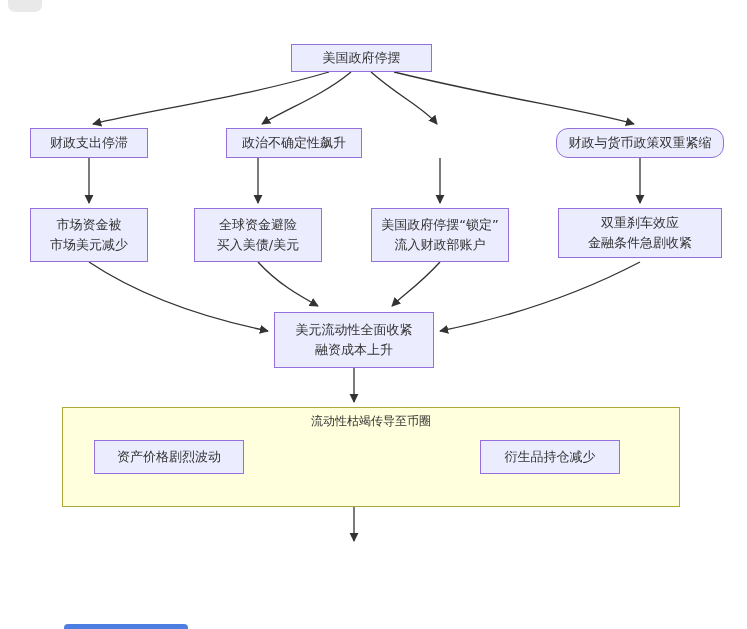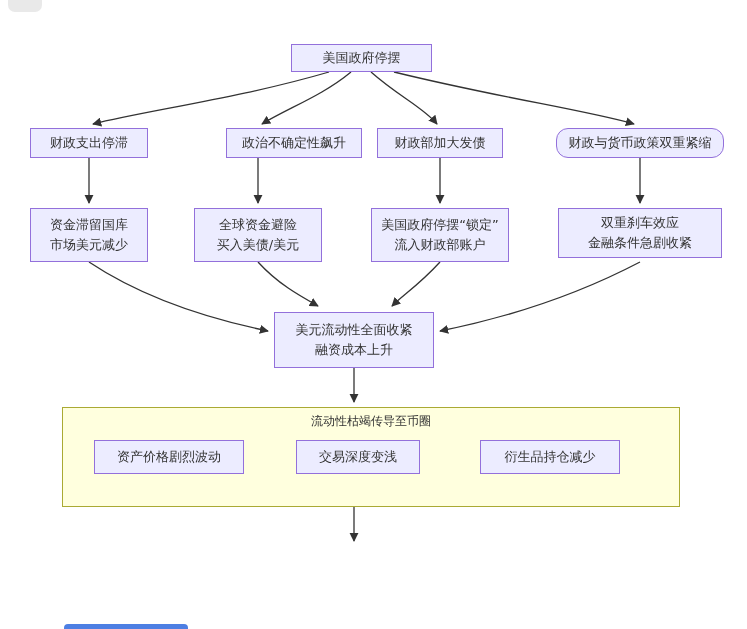--- a/index.html
+++ b/index.html
@@ -90,38 +90,36 @@
       <path d="M421,457 L475,457" marker-end="url(#arrow)"></path>
 
       <path d="M354,507 L354,541" marker-end="url(#arrow)"></path>
     </g>
   </svg>
 
   <div class="node" style="left:291px;top:44px;width:141px;height:28px;">美国政府停摆</div>
 
   <div class="node" style="left:30px;top:128px;width:118px;height:30px;">财政支出停滞</div>
   <div class="node" style="left:190px;top:128px;width:136px;height:30px;margin-left:36px;">政治不确定性飙升</div>
-  <div class="node" style="left:377px;top:128px;width:126px;height:30px;">财政部加大发债</div>
   <div class="node" style="left:556px;top:128px;width:168px;height:30px;border-radius:12px;">财政与货币政策双重紧缩</div>
 
-  <div class="node" style="left:30px;top:208px;width:118px;height:54px;">资金滞留国库
+  <div class="node" style="left:30px;top:208px;width:118px;height:54px;">市场资金被
 市场美元减少</div>
   <div class="node" style="left:194px;top:208px;width:128px;height:54px;">全球资金避险
 买入美债/美元</div>
   <div class="node" style="left:371px;top:208px;width:138px;height:54px;">美国政府停摆“锁定”
 流入财政部账户</div>
   <div class="node" style="left:558px;top:208px;width:164px;height:50px;">双重刹车效应
 金融条件急剧收紧</div>
 
   <div class="node" style="left:274px;top:312px;width:160px;height:56px;">美元流动性全面收紧
 融资成本上升</div>
 
   <div class="subgraph" style="left:62px;top:407px;width:618px;height:100px;">
     <div class="subgraph-title">流动性枯竭传导至币圈</div>
   </div>
   <div class="node" style="left:94px;top:440px;width:150px;height:34px;">资产价格剧烈波动</div>
-  <div class="node" style="left:296px;top:440px;width:124px;height:34px;">交易深度变浅</div>
   <div class="node" style="left:480px;top:440px;width:140px;height:34px;">衍生品持仓减少</div>
 
 
   <div class="partial-btn"></div>
 
 </div>
 
 </body></html>

